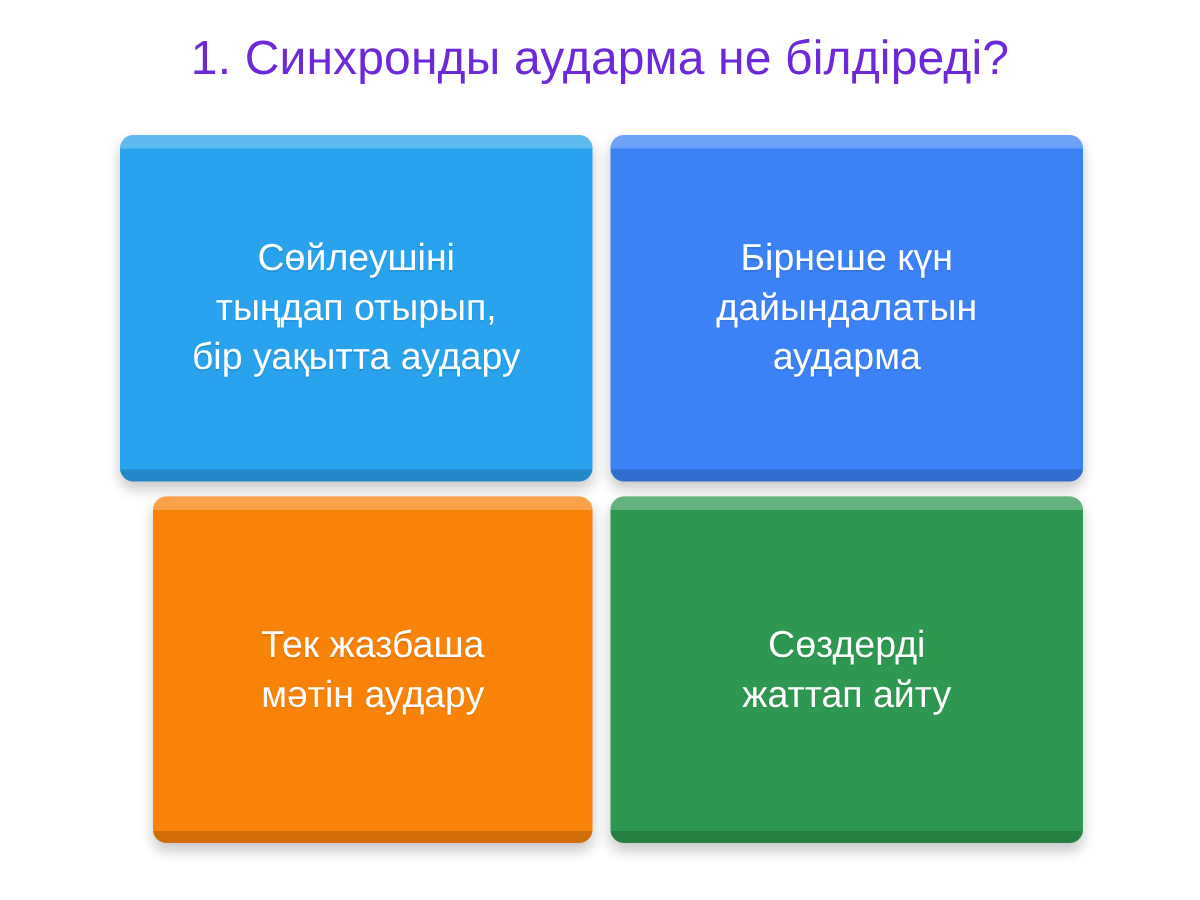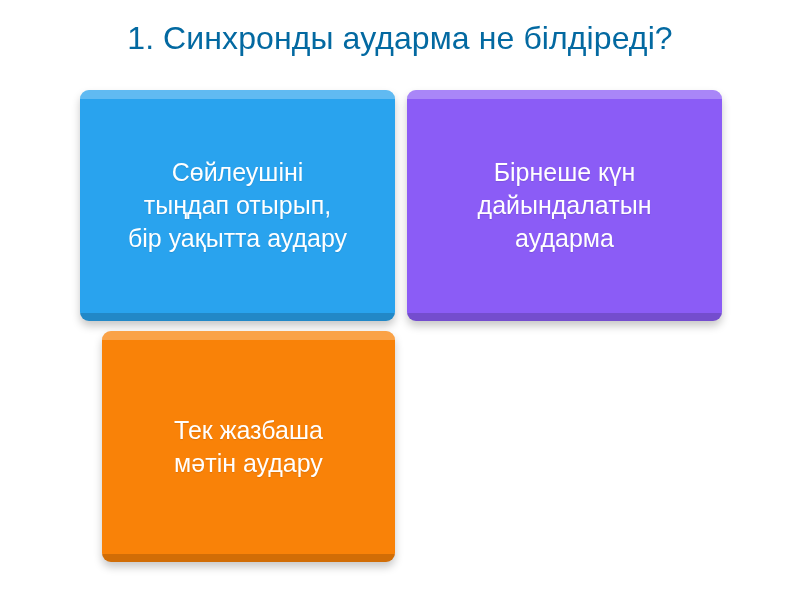--- a/index.html
+++ b/index.html
@@ -26,21 +26,21 @@
   
   .question-title {
     position: absolute;
     left: 0;
     top: 18px;
     width: 800px;
     text-align: center;
     font-size: 32px;
     line-height: 40px;
     font-weight: 400;
-    color: #0369a1;
+    color: #6d28d9;
     letter-spacing: 0.1px;
     white-space: nowrap;
   }
 
   
   .answer-grid {
     position: absolute;
     left: 80px;
     top: 90px;
     width: 698px;
@@ -115,26 +115,30 @@
   <div class="question-title">1. Синхронды аударма не білдіреді?</div>
 
   <div class="answer-grid">
 
     <div class="answer-card card-blue" style="background: rgb(41, 163, 238);">
       <span class="answer-label">Сөйлеушіні
 тыңдап отырып,
 бір уақытта аудару</span>
     </div>
 
-    <div class="answer-card card-red" style="background: #8b5cf6;">
+    <div class="answer-card card-red" style="background: #3b82f6;">
       <span class="answer-label">Бірнеше күн
 дайындалатын
 аударма</span>
     </div>
 
     <div class="answer-card card-orange" style="background: rgb(249, 130, 8); margin-left: 22px;">
       <span class="answer-label">Тек жазбаша
 мәтін аудару</span>
     </div>
 
+    <div class="answer-card card-green" style="background: rgb(46, 152, 80);">
+      <span class="answer-label">Сөздерді
+жаттап айту</span>
+    </div>
 
   </div>
 </div>
 
 </body></html>

